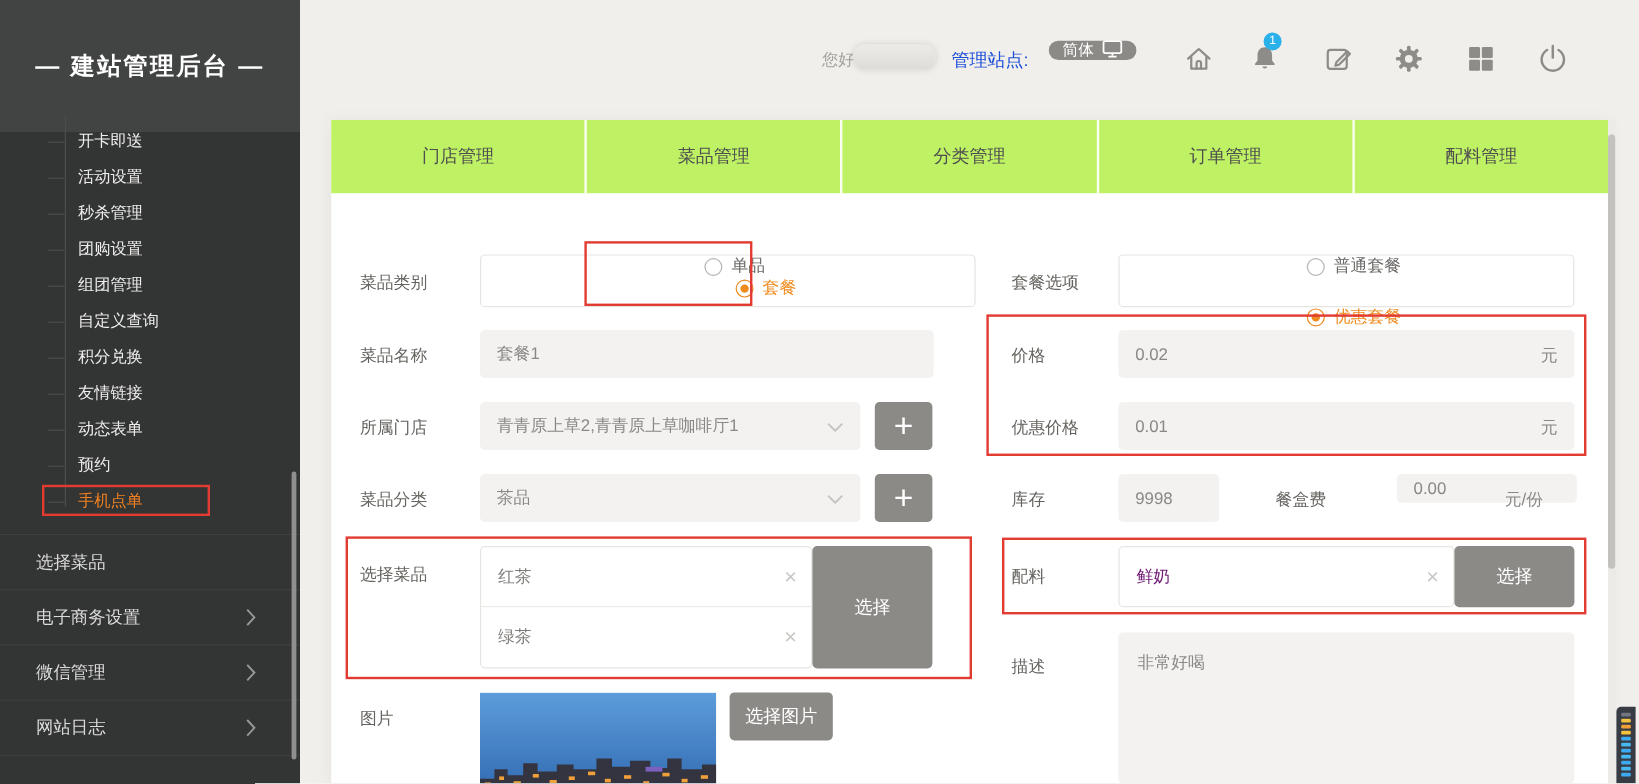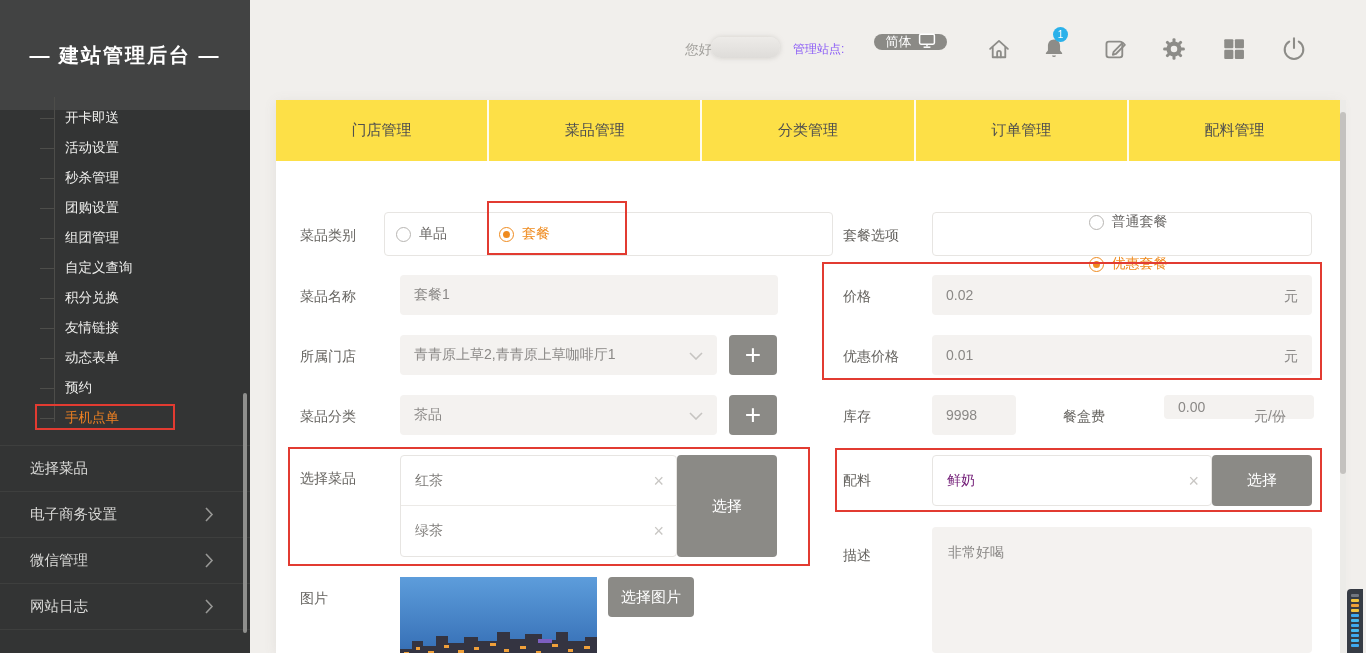--- a/index.html
+++ b/index.html
@@ -30,33 +30,33 @@
     color:#dadad8; font-size:14.5px; border-top:1px solid #3e3f3e; cursor:pointer; }
   .section-chevron { position:absolute; right:36px; top:15px; }
 
   .sidebar-scrollbar { position:absolute; left:243px; top:393px; width:4px; height:240px;
     background:#8f8f8d; border-radius:2px; }
 
   
   .greeting { position:absolute; left:685px; top:41px; font-size:13.5px; color:#a3a19d; }
   .redacted { position:absolute; left:711px; top:37px; width:69px; height:21px; border-radius:10px;
     background:linear-gradient(180deg,#edebe8,#dedcd9); box-shadow:0 0 5px rgba(150,145,140,.35); }
-  .site-label { position:absolute; left:793px; top:41px; font-size:12px; color:#8b5cf6; }
+  .site-label { position:absolute; left:793px; top:41px; font-size:15px; color:#1d4ed8; }
   .lang-pill { position:absolute; left:874px; top:34px; width:73px; height:16px; border-radius:14px;
     background:#8b8a86; border:none; color:#fff; font-size:13px;
     display:flex; align-items:center; justify-content:center; gap:6px; cursor:pointer;
     font-family:inherit; }
   .top-icon { position:absolute; top:36px; width:26px; height:26px; cursor:pointer; }
   .badge { position:absolute; left:1053px; top:27px; width:15px; height:15px; border-radius:50%;
     background:#2bb1ea; color:#fff; font-size:10px; display:flex; align-items:center; justify-content:center; }
 
   
   .panel { position:absolute; left:276px; top:100px; width:1064px; height:553px; background:#ffffff;
     box-shadow:0 2px 12px rgba(120,110,100,.10); }
-  .tabs { position:absolute; left:0; top:0; width:1064px; height:61px; background:#fde047; display:flex; }
+  .tabs { position:absolute; left:0; top:0; width:1064px; height:61px; background:#bef264; display:flex; }
   .tab { flex:1; display:flex; align-items:center; justify-content:center; font-size:15px; color:#4f4f4f; cursor:pointer; }
   .tab + .tab { border-left:2px solid rgba(255,255,255,.9); }
 
   .field-label { position:absolute; font-size:14px; color:#666460; }
   .white-box { position:absolute; background:#fff; border:1px solid #e7e5e2; border-radius:4px;
     display:flex; align-items:center; }
   .gray-input { position:absolute; background:#f4f2f0; border:none; border-radius:4px;
     font-size:14px; color:#8a8886; padding:0 14px; font-family:inherit; }
   .unit { position:absolute; font-size:14px; color:#8a8886; }
   .gray-btn { position:absolute; background:#8b8a86; border:none; color:#fff; border-radius:4px;
@@ -226,21 +226,21 @@
 
     <div class="tabs">
       <div class="tab">门店管理</div>
       <div class="tab">菜品管理</div>
       <div class="tab">分类管理</div>
       <div class="tab">订单管理</div>
       <div class="tab">配料管理</div>
     </div>
 
     <span class="field-label" style="left:24px;top:127px;">菜品类别</span>
-    <div class="white-box" style="left:108px;top:112px;width:449px;height:44px;padding-left:11px;">
+    <div class="white-box" style="left:124px;top:112px;width:413px;height:44px;padding-left:11px;flex-direction:column;">
       <span class="radio-opt">
         <span class="radio"></span>
         <span>单品</span>
       </span>
       <span class="radio-opt sel-label" style="margin-left:52px;">
         <span class="radio sel"></span>
         <span>套餐</span>
       </span>
     </div>
 

